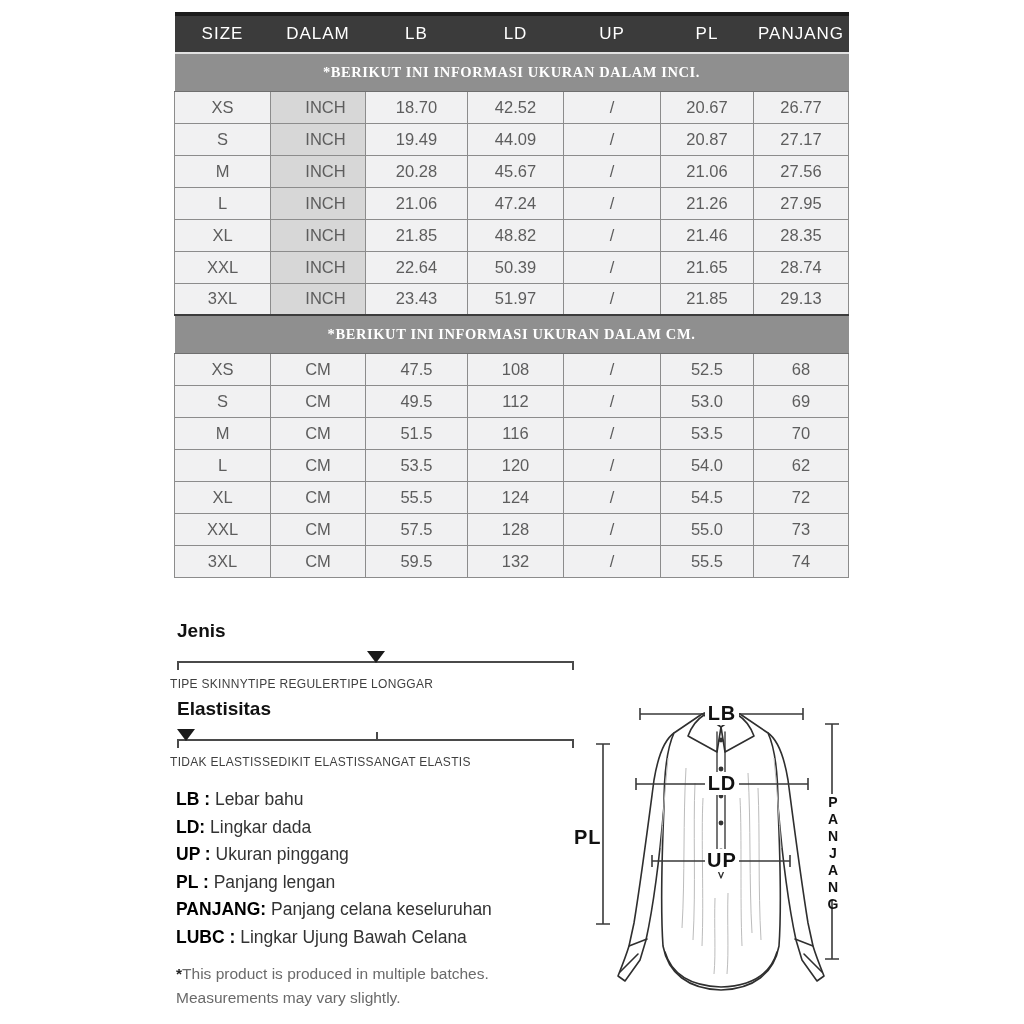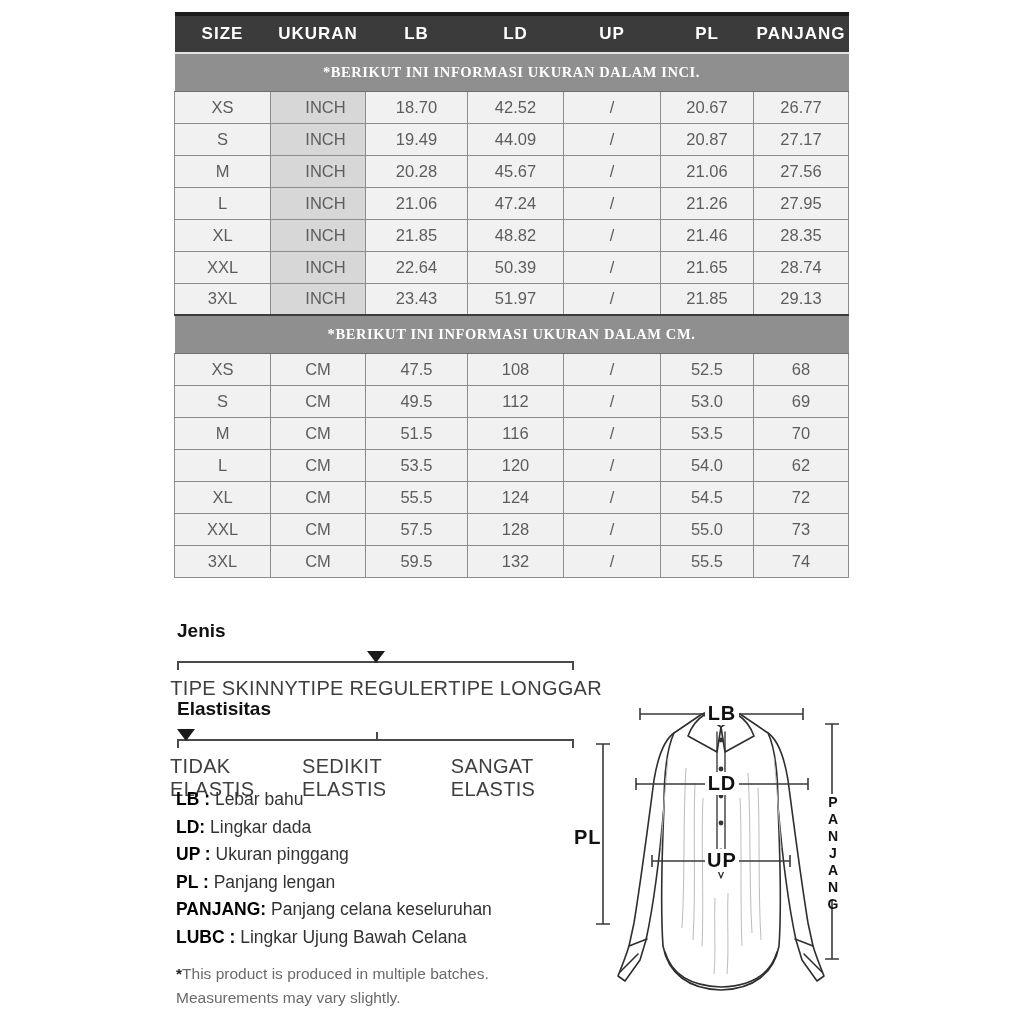--- a/index.html
+++ b/index.html
@@ -7,21 +7,21 @@
   body {
     width:1024px; height:1024px; position:relative; overflow:hidden;
     font-family:"Liberation Sans", sans-serif; color:#222;
   }
 
   
   .table-wrap { position:absolute; left:174px; top:12px; width:674px; }
   table#size-table { border-collapse:collapse; width:674px; table-layout:fixed; }
   #size-table thead th {
     background:var(--header-bg,#3b3b3b); color:#ffffff; height:39px;
-    font-size:17px; font-weight:bold; letter-spacing:1px; border:none;
+    font-size:17px; font-weight:normal; letter-spacing:1px; border:none;
     border-top:4px solid #1c1c1c; text-align:center; vertical-align:middle;
   }
   #size-table td.banner-cell {
     background:var(--banner-bg,#8f8f8f); color:#ffffff; height:38px;
     font-family:"Liberation Serif", serif; font-weight:bold; font-size:14.5px;
     letter-spacing:0.6px; text-align:center; vertical-align:middle;
     border-top:2px solid #3c3c3c; border-bottom:1px solid #6f6f6f;
   }
   #size-table tr.banner-first td.banner-cell { border-top:2px solid #e2e2e2; }
   #size-table td.data-cell {
@@ -38,22 +38,22 @@
   .s-line { position:absolute; left:0; right:0; top:12px; height:2px; background:#4a4a4a; }
   .tick { position:absolute; width:2px; height:9px; background:#4a4a4a; top:12px; }
   .tick-left { left:0; } .tick-right { right:0; }
   .tick-mid-up { left:50%; top:5px; height:8px; }
   .marker {
     position:absolute; top:2px; width:0; height:0;
     border-left:9px solid transparent; border-right:9px solid transparent;
     border-top:12px solid #1a1a1a;
   }
   .scale-labels {
-    display:flex; justify-content:flex-end; width:432px; margin-top:6px;
-    font-size:20px; color:#3f3f3f; letter-spacing:0.3px;
+    display:flex; justify-content:flex-start; width:432px; margin-top:6px;
+    font-size:12px; color:#3f3f3f; letter-spacing:0.3px;
   }
 
   
   .legend { position:absolute; left:176px; top:786px; font-size:17.5px; }
   .legend-item { height:27.5px; line-height:27.5px; white-space:nowrap; }
   .legend-term { font-weight:bold; color:#000000; }
   .legend-desc { color:#333333; }
 
   
   .note { position:absolute; left:176px; top:962px; font-size:15.5px; color:#6a6a6a; line-height:24px; }
@@ -86,21 +86,21 @@
         <col style="width: 95px;">
         <col style="width: 102px;">
         <col style="width: 96px;">
         <col style="width: 97px;">
         <col style="width: 93px;">
         <col style="width: 95px;">
       </colgroup>
       <thead>
         <tr>
           <th>SIZE</th>
-          <th>UKURAN</th>
+          <th>DALAM</th>
           <th>LB</th>
           <th>LD</th>
           <th>UP</th>
           <th>PL</th>
           <th>PANJANG</th>
         </tr>
       </thead>
       <tbody>
         <tr class="banner-first">
           <td class="banner-cell" colspan="7">*BERIKUT INI INFORMASI UKURAN DALAM INCI.</td>

